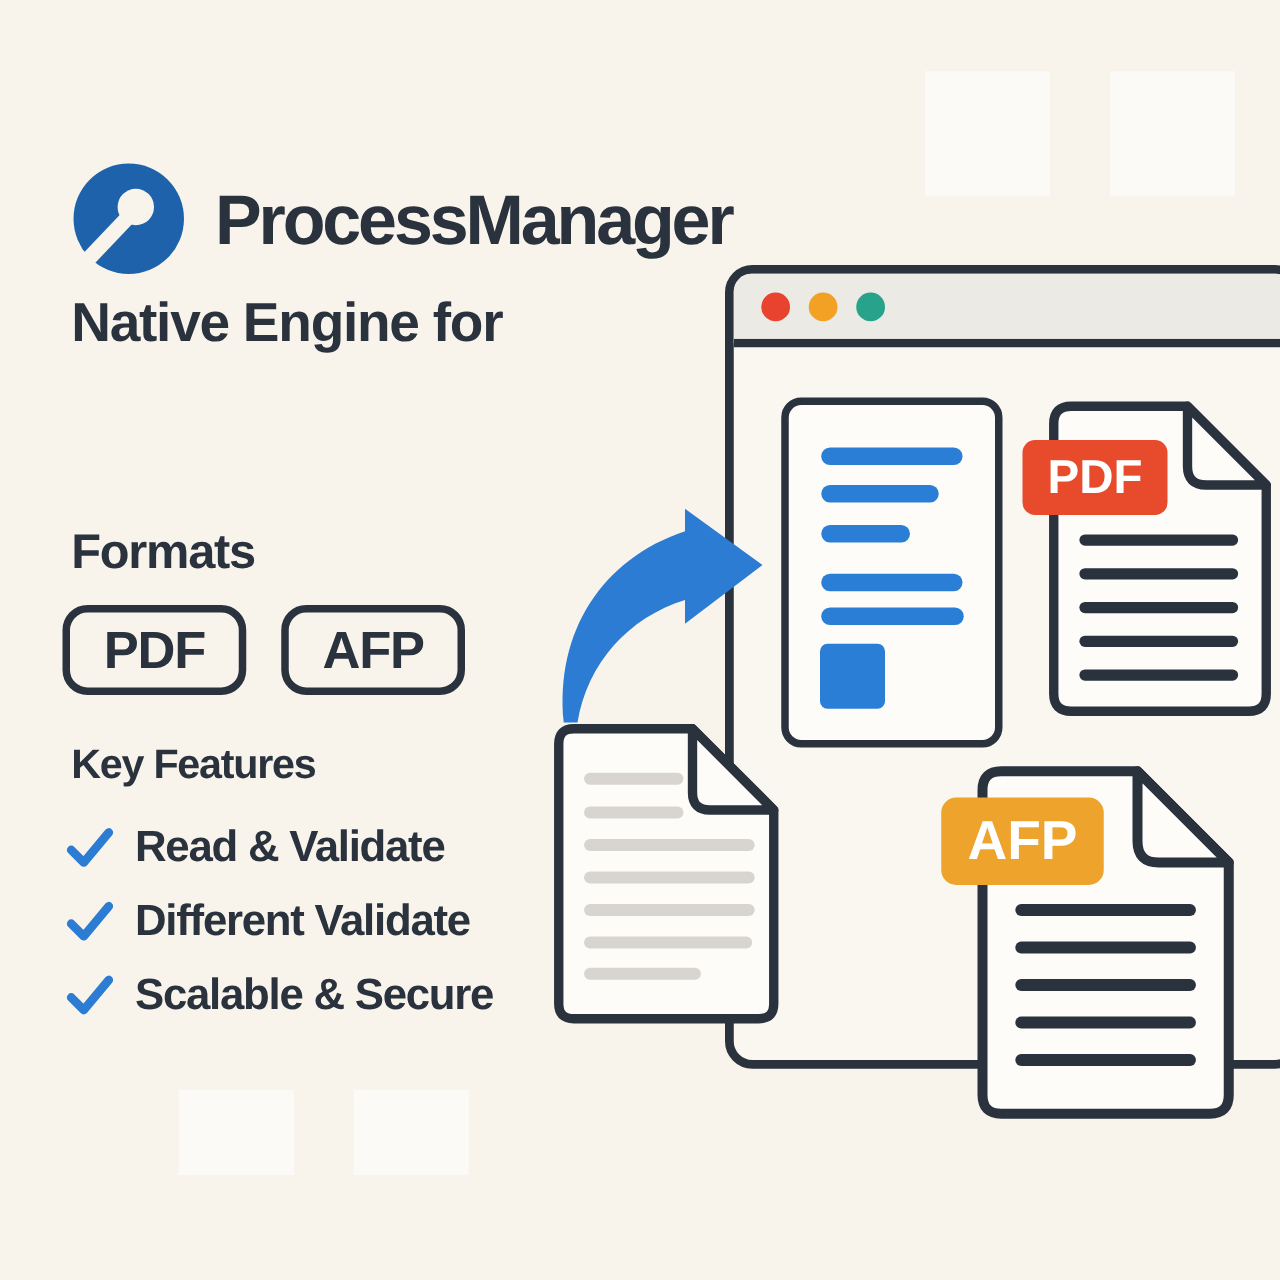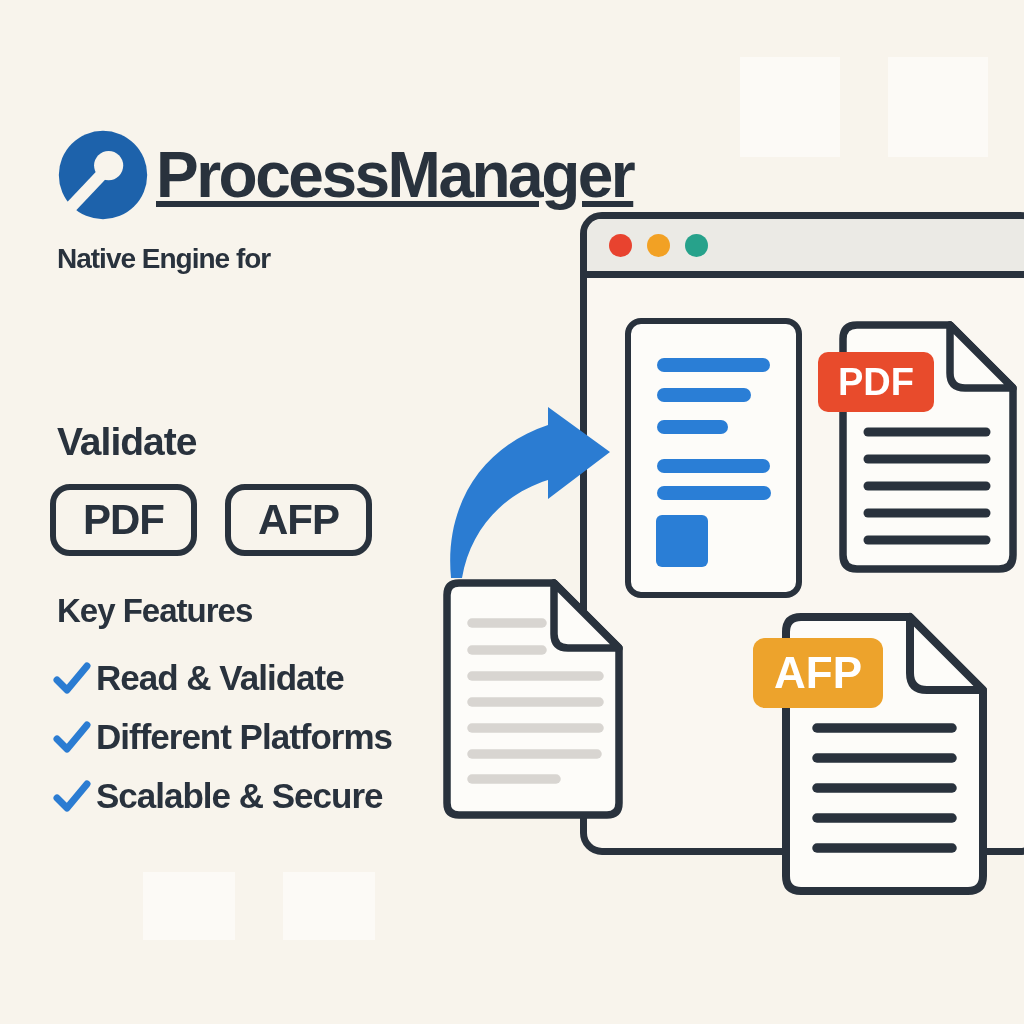--- a/index.html
+++ b/index.html
@@ -29,43 +29,43 @@
   }
   .decor-square{position:absolute;background:var(--faint-square);}
   .sq1{left:740px;top:57px;width:100px;height:100px;}
   .sq2{left:888px;top:57px;width:100px;height:100px;}
   .sq3{left:143px;top:872px;width:92px;height:68px;}
   .sq4{left:283px;top:872px;width:92px;height:68px;}
 
   
   .logo{position:absolute;left:56px;top:128px;width:94px;height:94px;}
   .app-name{
-    position:absolute;left:156px;top:128px;height:94px;
+    position:absolute;left:172px;top:128px;height:94px;
     display:flex;align-items:center;
-    font-size:64px;font-weight:700;letter-spacing:-2.5px;color:var(--ink);text-decoration:underline;
-  }
-
-  
-  .tagline{position:absolute;left:57px;top:233px;font-size:28px;font-weight:700;
+    font-size:56px;font-weight:700;letter-spacing:-2.5px;color:var(--ink);
+  }
+
+  
+  .tagline{position:absolute;left:57px;top:233px;font-size:44px;font-weight:700;
     letter-spacing:-1px;line-height:52px;color:var(--ink);text-align:right;}
 
   
   .supports-title{position:absolute;left:57px;top:420px;font-size:39px;font-weight:700;letter-spacing:-1px;}
   .chip-row{position:absolute;left:50px;top:484px;display:flex;gap:28px;}
   .chip{
     height:72px;border:6px solid var(--ink);border-radius:20px;
     display:flex;align-items:center;justify-content:center;
     padding:0 27px;font-size:42px;font-weight:700;letter-spacing:-1px;color:var(--ink);
     background:transparent;
   }
 
   
   .features-title{position:absolute;left:57px;top:592px;font-size:33px;font-weight:700;letter-spacing:-1px;}
   .feature-list{position:absolute;left:52px;top:648px;display:flex;flex-direction:column;}
-  .feature-item{display:flex;align-items:center;gap:4px;height:59px;}
+  .feature-item{display:flex;align-items:center;gap:16px;height:59px;}
   .feature-item svg{width:40px;height:40px;flex:0 0 40px;}
   .feature-label{font-size:35px;font-weight:600;letter-spacing:-1px;color:var(--ink);white-space:nowrap;}
 
   
   .browser-window{
     position:absolute;left:580px;top:212px;width:462px;height:643px;
     border:7px solid var(--ink);border-radius:22px;background:var(--window-bg);
   }
   .titlebar{
     height:59px;background:var(--titlebar-gray);border-bottom:7px solid var(--ink);
@@ -114,39 +114,39 @@
   <circle cx="50" cy="50" r="47" fill="var(--logo-blue)"></circle>
   <circle cx="56" cy="40" r="15.5" fill="var(--background)"></circle>
   <line x1="50" y1="48" x2="14" y2="86" stroke="var(--background)" stroke-width="13"></line>
 </svg>
 <div class="app-name">ProcessManager</div>
 
 <div class="tagline">
   <div>Native Engine for</div>
 </div>
 
-<div class="supports-title">Validate</div>
+<div class="supports-title">Formats</div>
 <div class="chip-row">
   <div class="chip">PDF</div>
   <div class="chip">AFP</div>
 </div>
 
 <div class="features-title">Key Features</div>
 <div class="feature-list">
   <div class="feature-item">
     <svg viewBox="0 0 40 40">
         <polyline points="5,22 15,32 35,8" fill="none" stroke="var(--accent-blue)" stroke-width="7" stroke-linecap="round" stroke-linejoin="round"></polyline>
       </svg>
     <span class="feature-label">Read &amp; Validate</span>
   </div>
   <div class="feature-item">
     <svg viewBox="0 0 40 40">
         <polyline points="5,22 15,32 35,8" fill="none" stroke="var(--accent-blue)" stroke-width="7" stroke-linecap="round" stroke-linejoin="round"></polyline>
       </svg>
-    <span class="feature-label">Different Platforms</span>
+    <span class="feature-label">Different Validate</span>
   </div>
   <div class="feature-item">
     <svg viewBox="0 0 40 40">
         <polyline points="5,22 15,32 35,8" fill="none" stroke="var(--accent-blue)" stroke-width="7" stroke-linecap="round" stroke-linejoin="round"></polyline>
       </svg>
     <span class="feature-label">Scalable &amp; Secure</span>
   </div>
 </div>
 
 <div class="browser-window">

